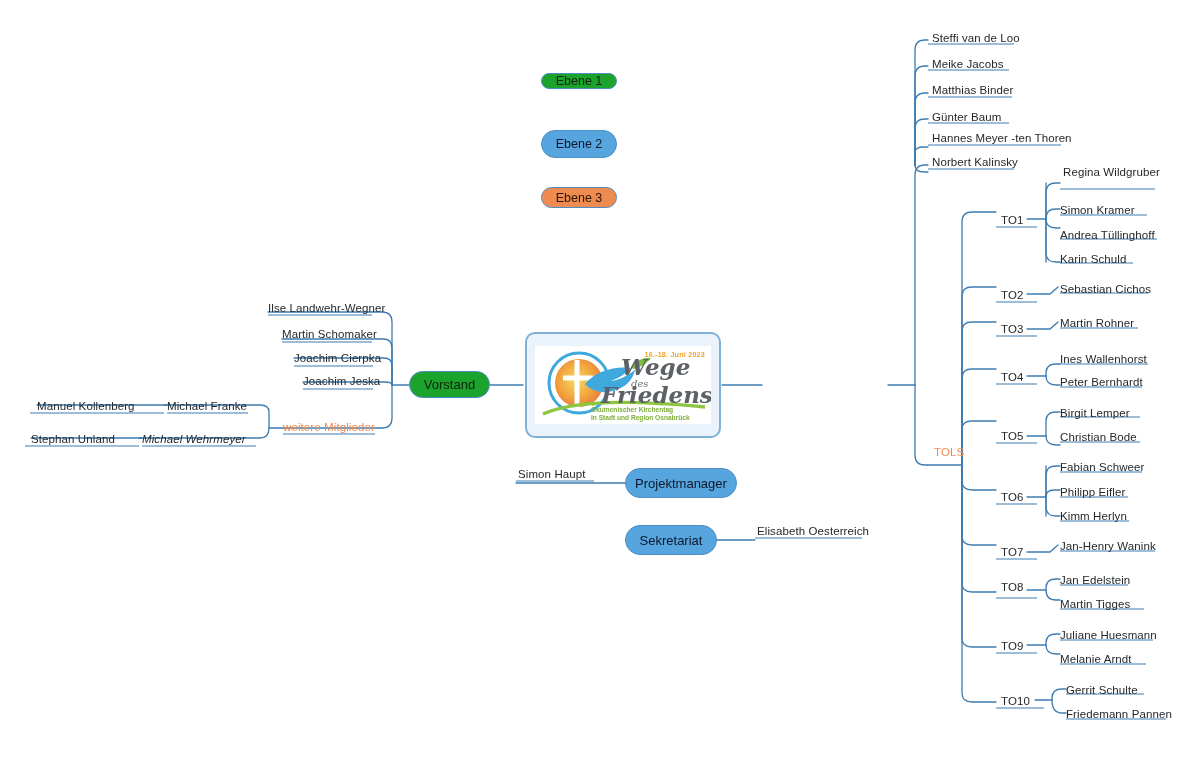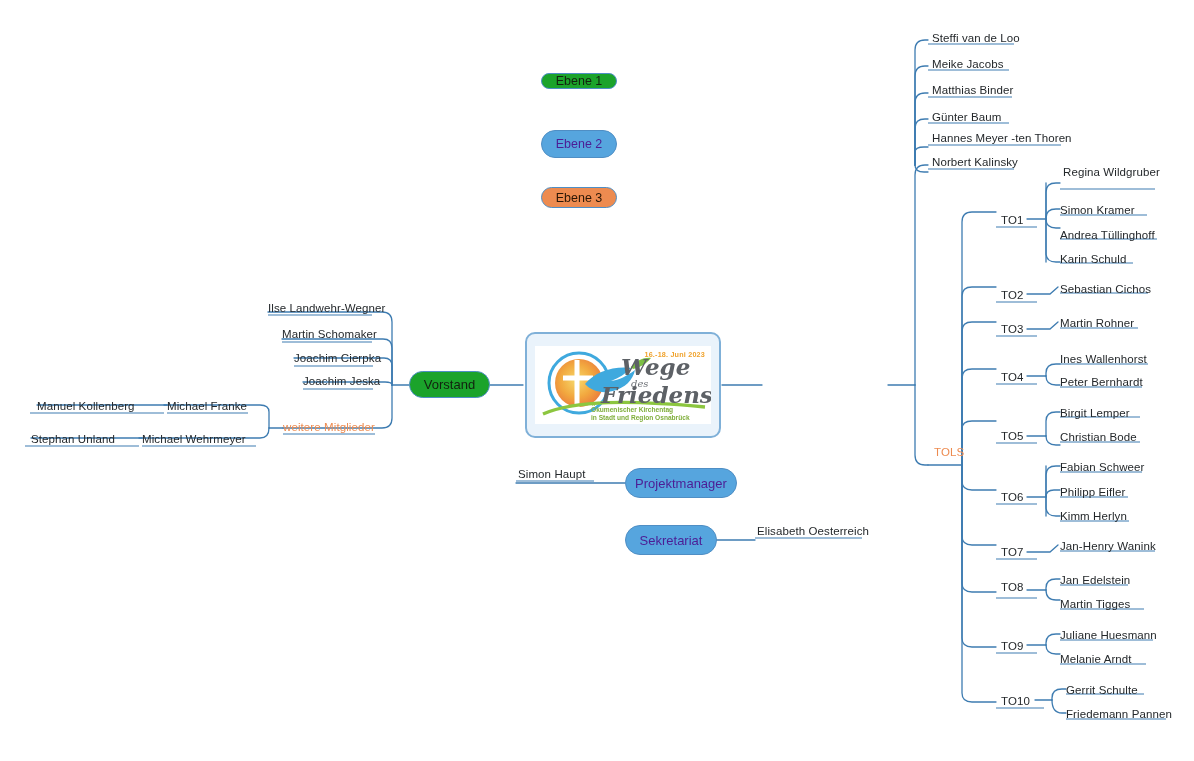--- a/index.html
+++ b/index.html
@@ -40,21 +40,21 @@
     display: flex;
     align-items: center;
     justify-content: center;
     border-radius: 999px;
     font-size: 13px;
     color: #1b1f22;
     white-space: nowrap;
     border: 1px solid rgba(90,140,190,.75);
   }
   .pill.green  { background: #1BA32B; border-color:#4f8ec4; color:#12220f; }
-  .pill.blue   { background: #56A5DE; border-color:#4f8ec4; color:#4c1d95; }
+  .pill.blue   { background: #56A5DE; border-color:#4f8ec4; color:#0f172a; }
   .pill.orange { background: #ED8B50; border-color:#4f8ec4; color:#2a1605; }
   .pill.legend { font-size: 12.5px; }
 
   
   #center-node {
     position: absolute;
     background: #eaf3fb;
     border: 2px solid #7fb0d8;
     border-radius: 10px;
     display: flex;
@@ -293,21 +293,21 @@
   <div class="leaf" style="left:268px; top:301px;">Ilse Landwehr-Wegner</div>
   <div class="leaf" style="left:282px; top:327px;">Martin Schomaker</div>
   <div class="leaf" style="left:294px; top:351px;">Joachim Cierpka</div>
   <div class="leaf" style="left:303px; top:374px;">Joachim Jeska</div>
 
   <div class="leaf orange" style="left:283px; top:420px;">weitere Mitglieder</div>
 
   <div class="leaf" style="left:37px; top:399px;">Manuel Kollenberg</div>
   <div class="leaf" style="left:167px; top:399px;">Michael Franke</div>
   <div class="leaf" style="left:31px; top:432px;">Stephan Unland</div>
-  <div class="leaf" style="left:142px; top:432px;">Michael Wehrmeyer</div>
+  <div class="leaf" style="left:142px; top:432px;font-style:italic;">Michael Wehrmeyer</div>
 
   <div class="leaf" style="left:518px; top:467px;">Simon Haupt</div>
   <div class="leaf" style="left:757px; top:524px;">Elisabeth Oesterreich</div>
 
   <div class="leaf" style="left:932px; top:31px;">Steffi van de Loo</div>
   <div class="leaf" style="left:932px; top:57px;">Meike Jacobs</div>
   <div class="leaf" style="left:932px; top:83px;">Matthias Binder</div>
   <div class="leaf" style="left:932px; top:110px;">Günter Baum</div>
   <div class="leaf" style="left:932px; top:131px;">Hannes Meyer -ten Thoren</div>
   <div class="leaf" style="left:932px; top:155px;">Norbert Kalinsky</div>

